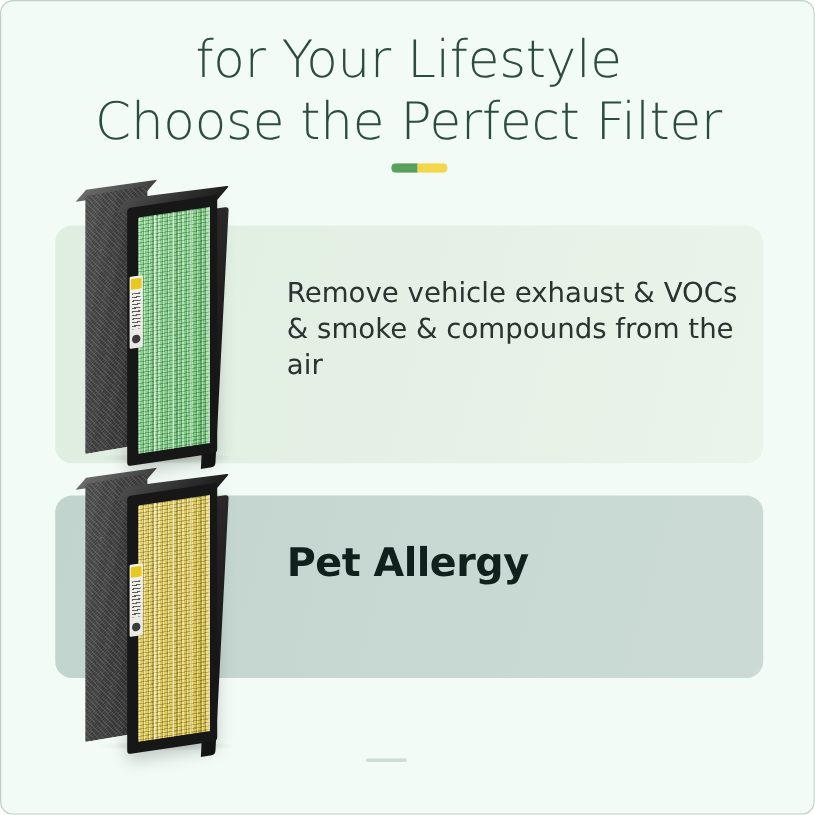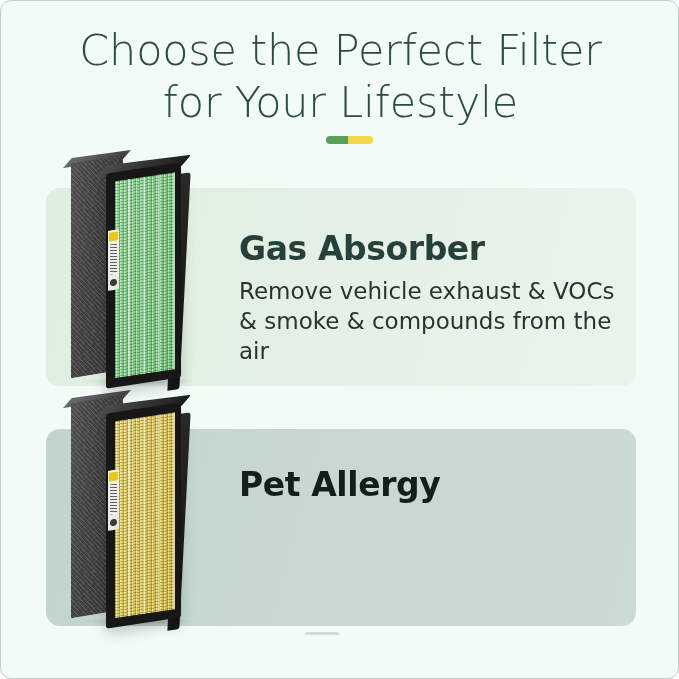--- a/index.html
+++ b/index.html
@@ -62,22 +62,22 @@
     left: 45px;
     width: 590px;
     border-radius: 14px;
   }
   .card-1 {
     top: 187px;
     height: 198px;
     background: linear-gradient(105deg, #dfeee0 0%, #e4f0e5 45%, #eaf4ea 100%);
   }
   .card-2 {
-    top: 428px;
-    height: 197px;
+    top: 412px;
+    height: 152px;
     background: linear-gradient(105deg, #c2d4ce 0%, #c7d8d2 45%, #cbdad5 100%);
   }
 
   
   .sub-accent {
     position: absolute;
     left: 304px;
     top: 631px;
     width: 34px;
     height: 3px;
@@ -266,32 +266,31 @@
     border-radius: 50%;
     background: radial-gradient(ellipse at center, rgba(40,60,52,0.17) 0%, rgba(40,60,52,0) 72%);
   }
 </style>
 </head>
 <body>
 
 <div class="page">
 
   <div class="headline">
+    <span class="ln">for Your Lifestyle</span>
     <span class="ln">Choose the Perfect Filter</span>
-    <span class="ln">for Your Lifestyle</span>
   </div>
 
   <div class="pill">
     <span class="half-a"></span>
     <span class="half-b"></span>
   </div>
 
   <div class="card card-1">
     <div class="card-text">
-      <p class="card-heading">Gas Absorber</p>
       <p class="card-body">Remove vehicle exhaust &amp; VOCs &amp; smoke &amp; compounds from the air</p>
     </div>
   </div>
 
   <div class="filter-art filter-1">
     <div class="art-shadow"></div>
     <div class="carbon-top"></div>
     <div class="carbon"></div>
     <div class="hepa-side"></div>
     <div class="hepa-top"></div>

